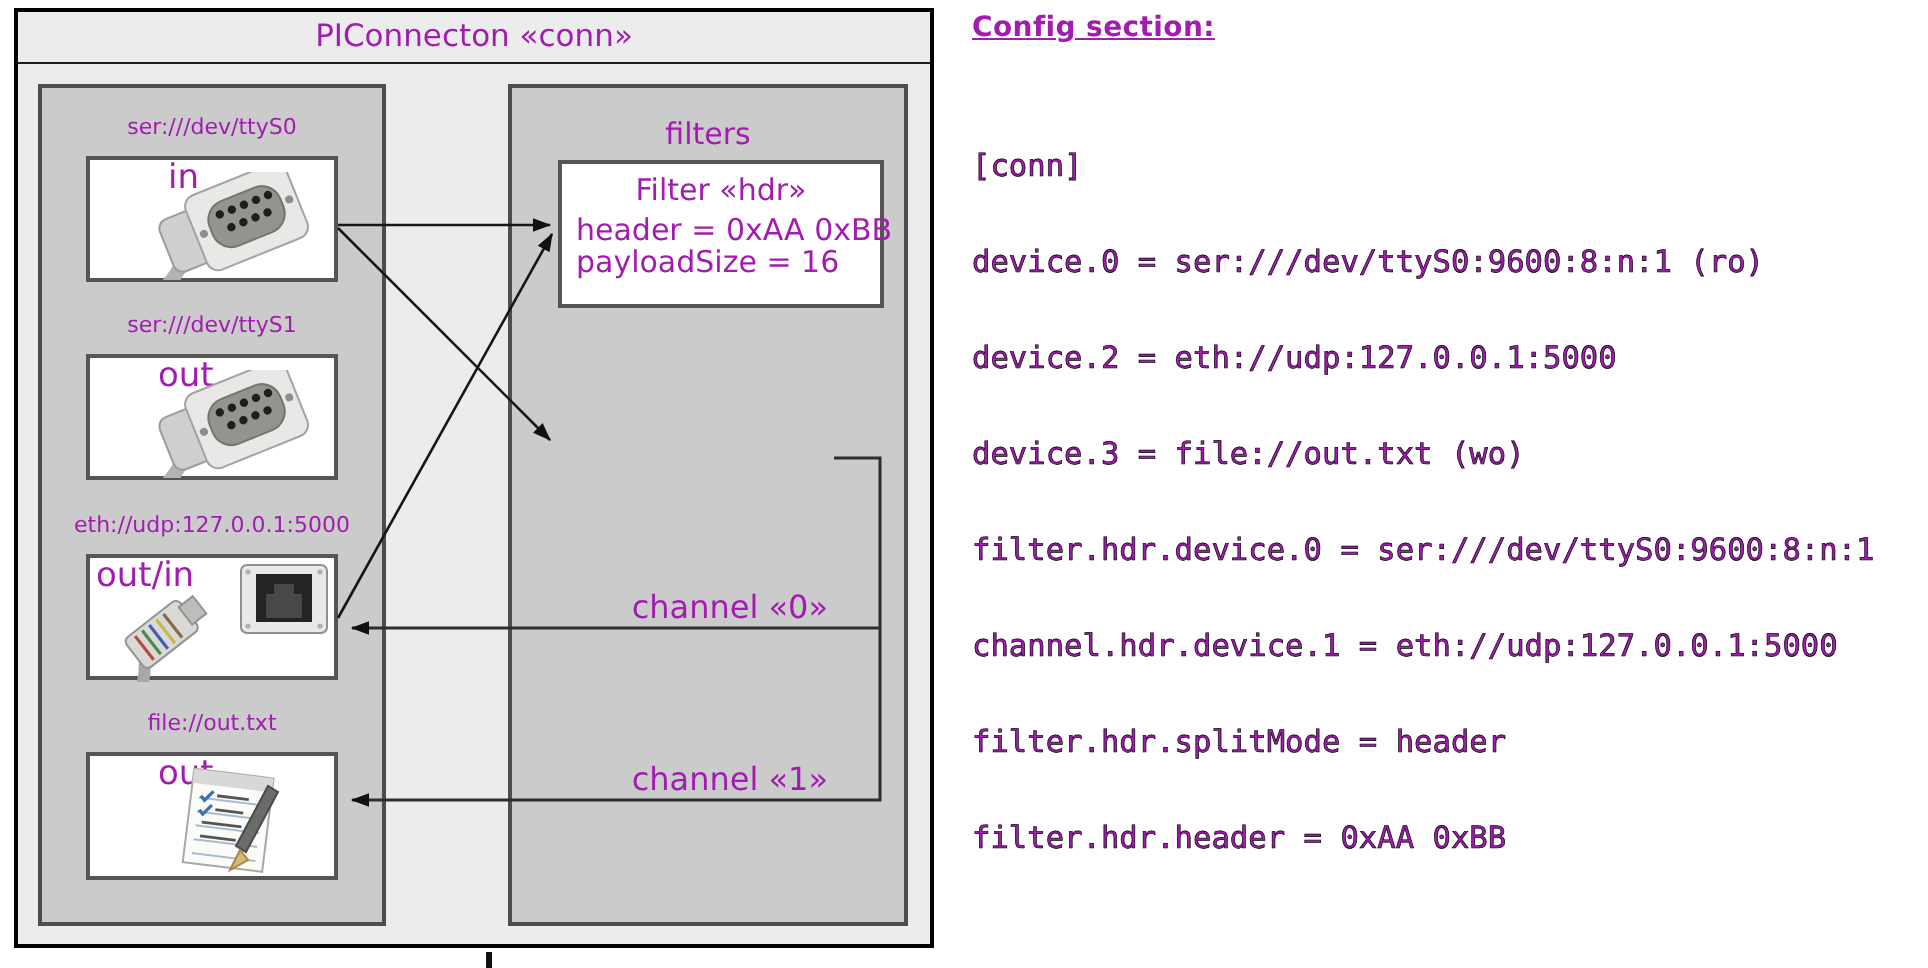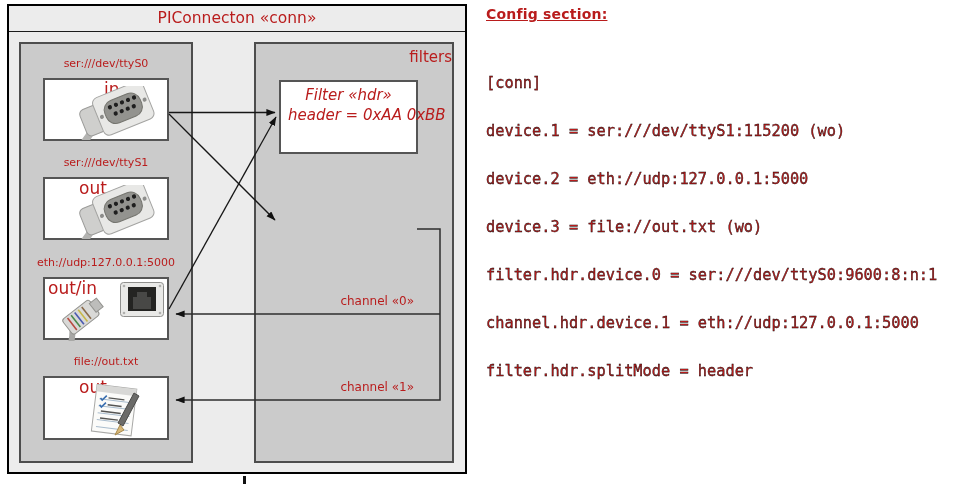--- a/index.html
+++ b/index.html
@@ -1,67 +1,67 @@
 <!DOCTYPE html>
 <html><head>
 <meta charset="utf-8">
 <style>
   * { margin:0; padding:0; box-sizing:border-box; }
   html,body { background:#fff; }
   #canvas {
     position:relative; width:964px; height:484px; overflow:hidden;
-    background:#fff; font-family:"DejaVu Sans", sans-serif; color:#b91c1c;
+    background:#fff; font-family:"DejaVu Sans", sans-serif; color:#a21caf;
   }
   
   .frame {
     position:absolute; left:7px; top:4px; width:460px; height:470px;
     border:2px solid #000; background:#ececec;
   }
   .frame-header {
     position:absolute; left:0; top:0; width:100%; height:26px;
     border-bottom:1px solid #1c1c1c; text-align:center;
     font-size:15.5px; line-height:25px;
   }
   .bottom-tick { position:absolute; left:234px; top:470px; width:3px; height:9px; background:#111; z-index:12; }
 
   
   .panel { position:absolute; background:#cbcbcb; border:2px solid #4d4d4d; }
   #devices-panel { left:10px;  top:36px; width:174px; height:421px; }
   #filters-panel { left:245px; top:36px; width:200px; height:421px; }
-  .filters-title { position:absolute; left:0; top:4px; width:100%; text-align:right; font-size:15px; }
+  .filters-title { position:absolute; left:0; top:14px; width:100%; text-align:center; font-size:15px; }
 
   
   .device-group { position:absolute; left:22px; width:126px; }
   .dg0 { top:13px; } .dg1 { top:112px; } .dg2 { top:212px; } .dg3 { top:311px; }
   .device-label {
     position:absolute; left:-20px; top:0; width:166px; height:19px;
     text-align:center; font-size:11px; white-space:nowrap;
   }
   .device-box {
     position:absolute; left:0; top:21px; width:126px; height:63px;
     background:#fff; border:2px solid #555;
   }
   .dg3 .device-box { height:64px; }
   .port-label { position:absolute; top:0px; font-size:17px; line-height:18px; }
-  .pl0 { left:39px;margin-left:20px; } .pl1 { left:34px; } .pl2 { left:3px; } .pl3 { left:34px; }
+  .pl0 { left:39px; } .pl1 { left:34px; } .pl2 { left:3px; } .pl3 { left:34px; }
   .dev-icon { position:absolute; }
   .icon-serial   { left:10px; top:6px; }
   .icon-ethplate { left:74px; top:2px; }
   .icon-ethplug  { left:6px;  top:16px; }
   .icon-notepad  { left:44px; top:6px; }
 
   
   .filter-box { position:absolute; background:#fff; border:2px solid #555; }
-  #filter-hdr  { left:23px; top:36px;  width:139px; height:74px;font-style:italic; }
+  #filter-hdr  { left:23px; top:36px;  width:163px; height:74px; }
   #filter-time { left:23px; top:147px; width:138px; height:75px; }
   .filter-title { position:absolute; left:0; top:4px; width:100%; text-align:center; font-size:15px; }
   .filter-props { position:absolute; left:7px; top:26px; font-size:15px; line-height:15.5px; white-space:nowrap; }
 
   
-  .channel-label { position:absolute; right:38px; font-size:12px; white-space:nowrap; }
+  .channel-label { position:absolute; right:38px; font-size:16px; white-space:nowrap; }
   .ch0 { top:250px; } .ch1 { top:336px; }
 
   
   #wires { position:absolute; left:0; top:0; width:964px; height:484px; z-index:10; pointer-events:none; }
 
   
   .config-heading {
     position:absolute; left:486px; top:6px; font-size:14px; font-weight:bold;
     letter-spacing:0.2px;
     text-decoration:underline;
@@ -183,20 +183,21 @@
       </div>
     </div>
 
     <div class="panel" id="filters-panel">
       <div class="filters-title">filters</div>
 
       <div class="filter-box" id="filter-hdr">
         <div class="filter-title">Filter «hdr»</div>
         <div class="filter-props">
           <div>header = 0xAA 0xBB</div>
+          <div>payloadSize = 16</div>
         </div>
       </div>
 
 
       <div class="channel-label ch0">channel «0»</div>
       <div class="channel-label ch1">channel «1»</div>
     </div>
 
     <div class="bottom-tick"></div>
   </div>
@@ -210,26 +211,27 @@
     <line x1="169" y1="112.5" x2="275" y2="112.5" stroke="#161616" stroke-width="1.3" marker-end="url(#arrow)"></line>
     <line x1="169" y1="114" x2="275" y2="220" stroke="#161616" stroke-width="1.3" marker-end="url(#arrow)"></line>
     <line x1="169" y1="309" x2="276" y2="117" stroke="#161616" stroke-width="1.3" marker-end="url(#arrow)"></line>
     <polyline points="417,229 440,229 440,400 176,400" fill="none" stroke="#2e2e2e" stroke-width="1.5" marker-end="url(#arrow)"></polyline>
     <polyline points="440,314 176,314" fill="none" stroke="#2e2e2e" stroke-width="1.5" marker-end="url(#arrow)"></polyline>
   </svg>
 
   <div class="config-heading">Config section:</div>
   <div class="config-lines">
     <div>[conn]</div>
-    <div>device.1 = ser:///dev/ttyS1:115200 (wo)</div>
+    <div>device.0 = ser:///dev/ttyS0:9600:8:n:1 (ro)</div>
     <div>device.2 = eth://udp:127.0.0.1:5000</div>
     <div>device.3 = file://out.txt (wo)</div>
     <div>filter.hdr.device.0 = ser:///dev/ttyS0:9600:8:n:1</div>
     <div>channel.hdr.device.1 = eth://udp:127.0.0.1:5000</div>
     <div>filter.hdr.splitMode = header</div>
+    <div>filter.hdr.header = 0xAA 0xBB</div>
     
     
     
     
     
     
     
     
   </div>
 

